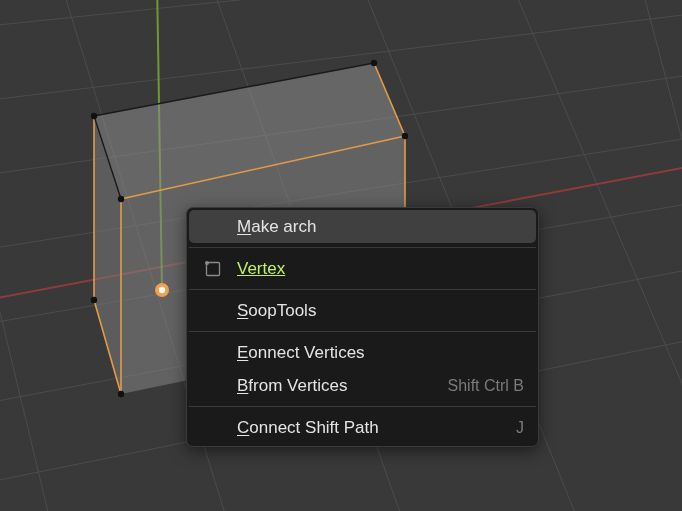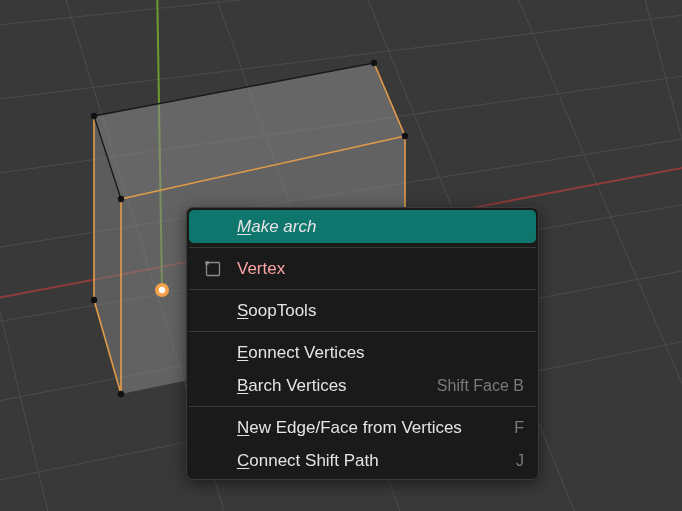--- a/index.html
+++ b/index.html
@@ -37,37 +37,37 @@
   }
   .menu-item {
     display: flex;
     align-items: center;
     height: 33px;
     padding: 0 12px 0 0;
     border-radius: 5px;
     position: relative;
   }
   .menu-item.highlight {
-    background: #0f766e;
-    font-style: italic;
+    background: #404040;
   }
   .menu-item .icon-slot {
     width: 48px;
     flex: 0 0 48px;
     display: flex;
     align-items: center;
     justify-content: center;
   }
   .menu-item .label {
     flex: 1;
     color: #e4e4e4;
     white-space: nowrap;
   }
   .menu-item.header .label {
-    color: #fca5a5;
+    color: #bef264;
+    text-decoration: underline;
   }
   .menu-item .shortcut {
     color: #7a7a7a;
     font-size: 16px;
   }
   .menu-item .submenu-arrow {
     color: #aaaaaa;
     font-size: 13px;
     margin-left: 6px;
   }
@@ -173,31 +173,26 @@
 
     <div class="menu-sep"></div>
 
     <div class="menu-item">
       <span class="icon-slot"></span>
       <span class="label"><span class="underline">E</span><span>onnect Vertices</span></span>
     </div>
 
     <div class="menu-item">
       <span class="icon-slot"></span>
-      <span class="label"><span class="underline">B</span><span>arch Vertices</span></span>
-      <span class="shortcut">Shift Face B</span>
+      <span class="label"><span class="underline">B</span><span>from Vertices</span></span>
+      <span class="shortcut">Shift Ctrl B</span>
     </div>
 
     <div class="menu-sep"></div>
 
-    <div class="menu-item">
-      <span class="icon-slot"></span>
-      <span class="label"><span class="underline">N</span><span>ew Edge/Face from Vertices</span></span>
-      <span class="shortcut">F</span>
-    </div>
 
     <div class="menu-item">
       <span class="icon-slot"></span>
       <span class="label"><span class="underline">C</span><span>onnect Shift Path</span></span>
       <span class="shortcut">J</span>
     </div>
 
   </div>
 </div>
 

